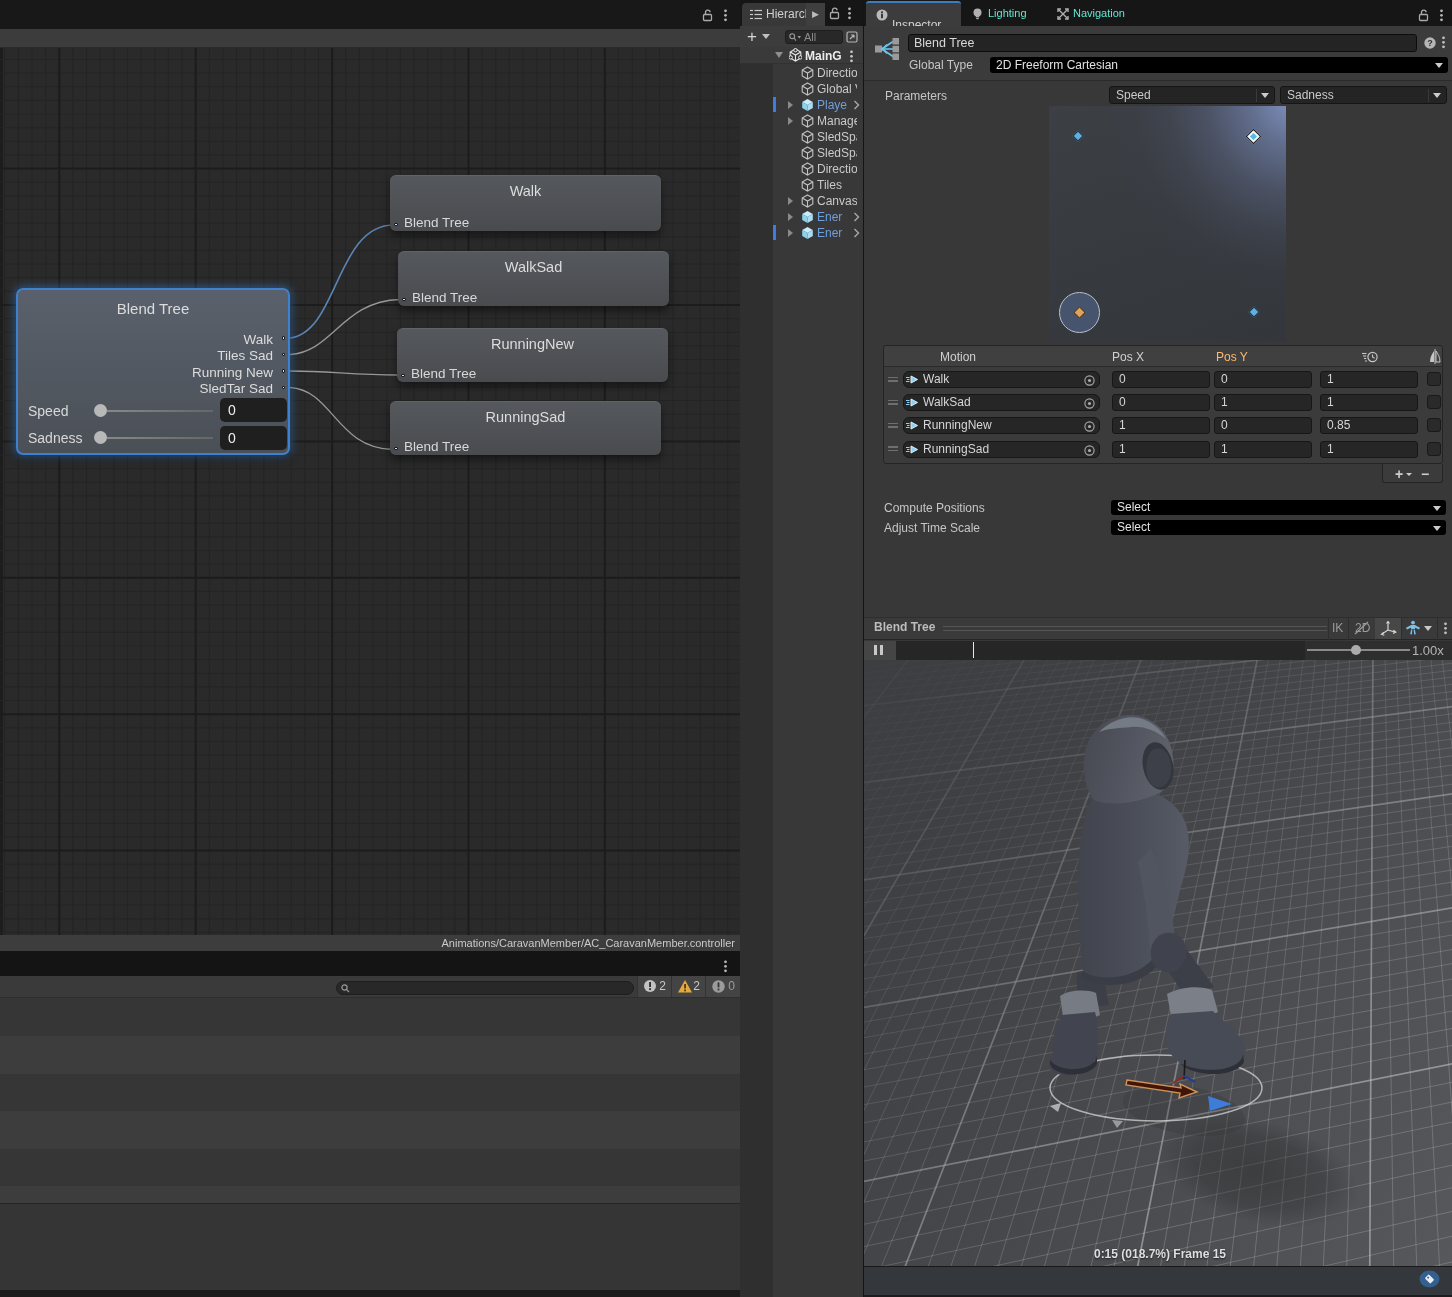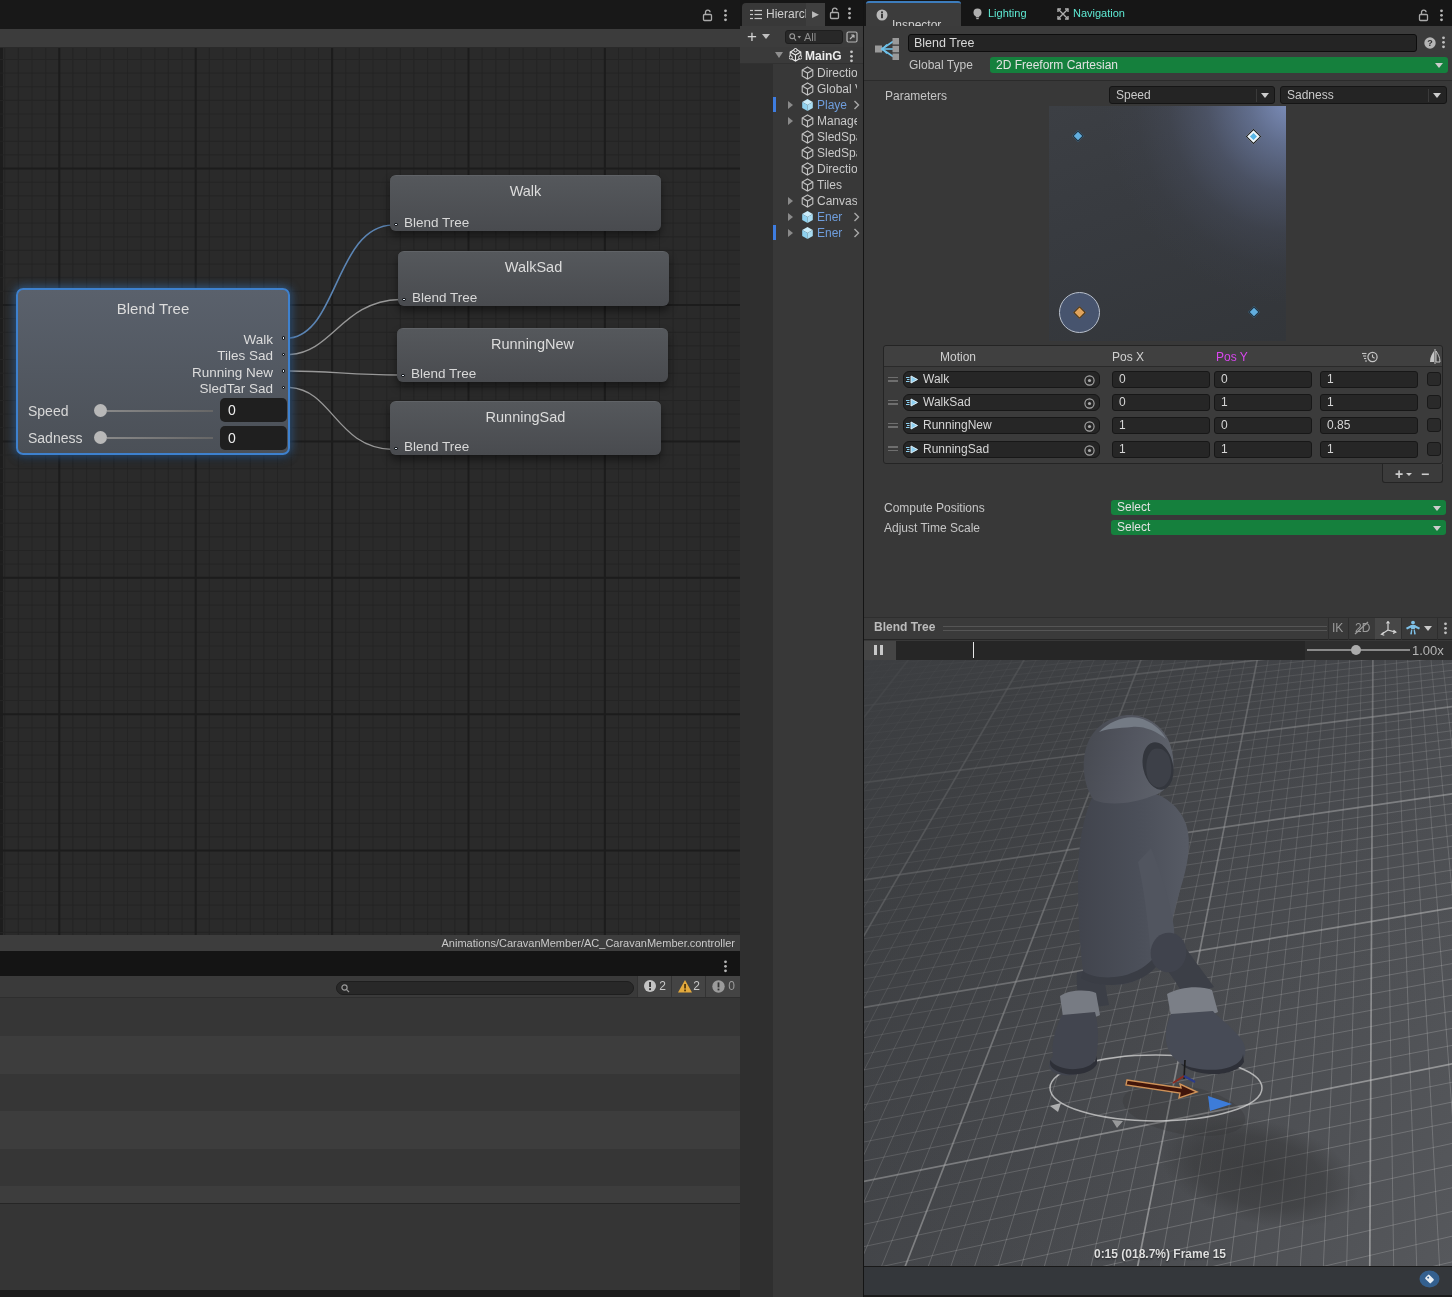--- a/index.html
+++ b/index.html
@@ -44,21 +44,21 @@
 .harr{position:absolute;width:0;height:0;border-left:5px solid #8a8a8a;border-top:4px solid transparent;border-bottom:4px solid transparent}
 .bluebar{position:absolute;left:773px;width:2.5px;height:15px;background:#3e7de0}
 #hborder{left:863px;top:0;width:1px;height:1297px;background:#141414}
 
 #ipanel{left:864px;top:0;width:588px;height:1297px;background:#383838}
 #itabbar{left:864px;top:0;width:588px;height:26px;background:#161616}
 #itab{left:866px;top:1px;width:95px;height:25px;background:#3c3c3c;border-top:2px solid #3d7dbd;border-radius:3px 3px 0 0;color:#d2d2d2;font-size:12px;line-height:22px}
 .ttxt{color:#5eead4;font-size:11px;line-height:26px}
 #ihdr{left:864px;top:26px;width:588px;height:55px;background:#3b3b3b;border-bottom:1px solid #2b2b2b}
 #iname{left:908px;top:34px;width:509px;height:18px;background:#242424;border:1px solid #0d0d0d;border-radius:3px;color:#d8d8d8;font-size:12.5px;line-height:16px;padding-left:5px}
-.ddgray{background:#15803d;border-radius:3px;color:#e2e2e2;font-size:12px}
+.ddgray{background:#000000;border-radius:3px;color:#e2e2e2;font-size:12px}
 .dddark{background:#242424;border:1px solid #151515;border-radius:3px;color:#cacaca;font-size:12px}
 .ddarrow{position:absolute;right:5px;top:50%;margin-top:-2px;width:0;height:0;border-left:4.5px solid transparent;border-right:4.5px solid transparent;border-top:5px solid #ccc}
 .lbl{color:#c6c6c6;font-size:12px}
 #bsquare{left:1049px;top:106px;width:237px;height:235px;
  background:
   radial-gradient(115% 125% at 103% -3%,rgba(131,150,198,.95) 0%,rgba(110,126,166,.75) 16%,rgba(92,103,134,.5) 32%,rgba(78,86,110,.28) 46%,rgba(66,72,91,.12) 58%,rgba(60,64,78,0) 70%),
   linear-gradient(160deg,#3c3f44 0%,#383b40 40%,#33363a 100%)}
 .bdiamond{position:absolute;width:8px;height:8px;transform:rotate(45deg);background:#62aede;border:1px solid #1d2e3c}
 #mtable{left:883px;top:345px;width:560px;height:119px;background:#3b3b3b;border:1px solid #242424;border-radius:3px}
 #mheader{left:884px;top:346px;width:558px;height:21px;background:#404040;border-bottom:1px solid #2a2a2a;border-radius:3px 3px 0 0}
@@ -525,21 +525,21 @@
 <div class="abs bdiamond" style="left:1074px;top:132px"></div>
 <div class="abs" style="left:1247.5px;top:130.5px;width:11px;height:11px;transform:rotate(45deg);background:#eef6fa;border:1.5px solid #1a1a1a"></div>
 <div class="abs" style="left:1251px;top:134px;width:5px;height:5px;transform:rotate(45deg);background:#58b7e8"></div>
 <div class="abs bdiamond" style="left:1249.5px;top:307.5px"></div>
 <div class="abs" style="left:1059px;top:291.5px;width:41px;height:41px;border-radius:50%;background:rgba(73,87,114,.92);border:1.5px solid #b9c0cc"></div>
 <div class="abs" style="left:1075px;top:307.5px;width:9px;height:9px;transform:rotate(45deg);background:#e0a35c;border:1px solid #3a2a12"></div>
 <div class="abs" id="mtable"></div>
 <div class="abs" id="mheader"></div>
 <div class="abs lbl" style="left:940px;top:350px;color:#d0d0d0">Motion</div>
 <div class="abs lbl" style="left:1112px;top:350px;color:#d0d0d0">Pos X</div>
-<div class="abs lbl" style="left:1216px;top:350px;color:#d946ef">Pos Y</div>
+<div class="abs lbl" style="left:1216px;top:350px;color:#fdba74">Pos Y</div>
 <svg class="abs" style="left:1362px;top:351px" width="16" height="12" viewBox="0 0 16 12">
 <circle cx="10.5" cy="6" r="4.6" fill="none" stroke="#c5c5c5" stroke-width="1.2"></circle>
 <path d="M10.5 3.4 L10.5 6 L12.6 7.2" stroke="#c5c5c5" stroke-width="1.1" fill="none"></path>
 <g stroke="#c5c5c5" stroke-width="1.1">
       <line x1="0" y1="2.5" x2="4.5" y2="2.5"></line>
       <line x1="1" y1="5" x2="4.2" y2="5"></line>
       <line x1="2" y1="7.5" x2="4.2" y2="7.5"></line>
       <line x1="3" y1="10" x2="5" y2="10"></line>
     </g>
   </svg>

